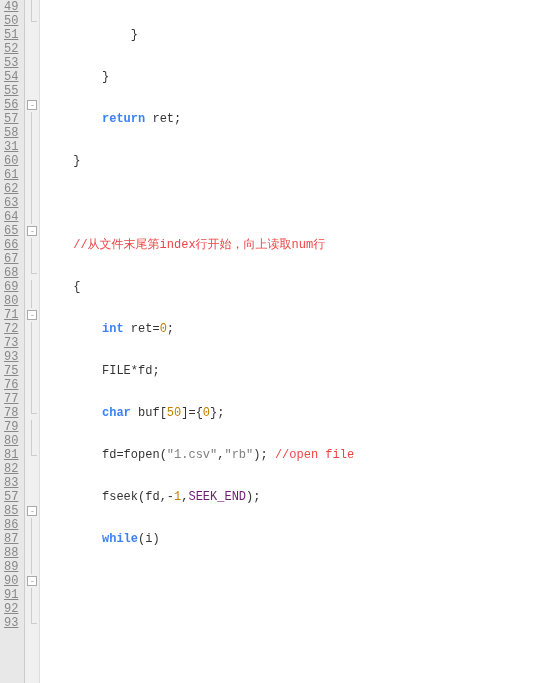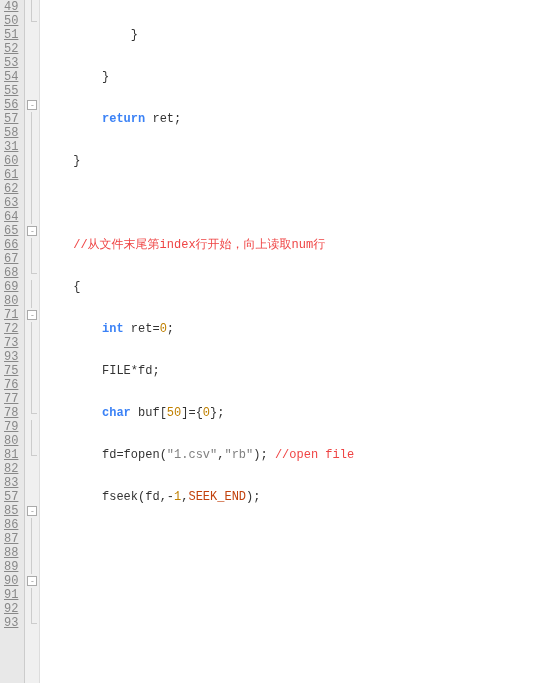--- a/index.html
+++ b/index.html
@@ -70,21 +70,21 @@
     padding-left: 4px;
     white-space: pre;
   }
   .code .line {
     height: 14px;
   }
   .kw { color: #3b82f6; font-weight: bold; }
   .num-lit { color: #c08000; }
   .str { color: #808080; }
   .cmt { color: #ef4444; }
-  .const { color: #c2410c; }
+  .const { color: #701a75; }
 </style>
 </head>
 <body>
 
 <div class="editor">
   <div class="gutter" id="gutter">
       <div class="num">49</div>
       <div class="num">50</div>
       <div class="num">51</div>
       <div class="num">52</div>
@@ -262,20 +262,21 @@
     <div class="line"><span>        </span><span class="kw">return</span><span> ret;</span></div>
     <div class="line"><span>    }</span></div>
     <div class="line"><span></span></div>
     <div class="line"><span class="cmt">    //从文件末尾第index行开始，向上读取num行</span></div>
     <div class="line"><span>    {</span></div>
     <div class="line"><span>        </span><span class="kw">int</span><span> ret=</span><span class="num-lit">0</span><span>;</span></div>
     <div class="line"><span>        FILE*fd;</span></div>
     <div class="line"><span>        </span><span class="kw">char</span><span> buf[</span><span class="num-lit">50</span><span>]={</span><span class="num-lit">0</span><span>};</span></div>
     <div class="line"><span>        fd=fopen(</span><span class="str">"1.csv"</span><span>,</span><span class="str">"rb"</span><span>); </span><span class="cmt">//open file</span></div>
     <div class="line"><span>        fseek(fd,-</span><span class="num-lit">1</span><span>,</span><span class="const">SEEK_END</span><span>);</span></div>
+    <div class="line"><span>        </span><span class="kw">while</span><span>(i)</span></div>
     
     
     
     
     
     
     
     
     
     

